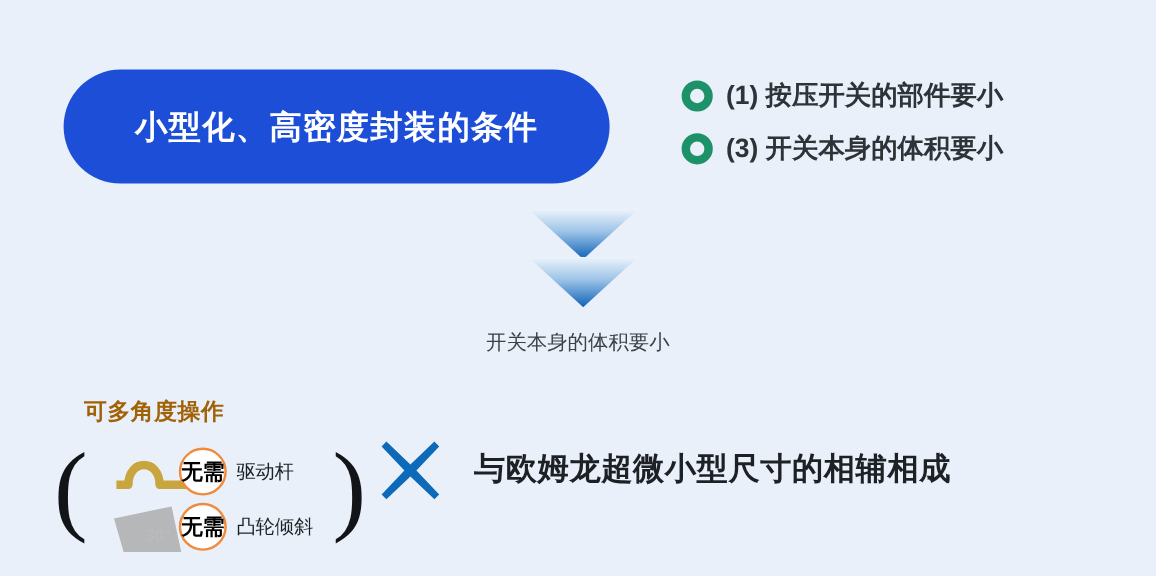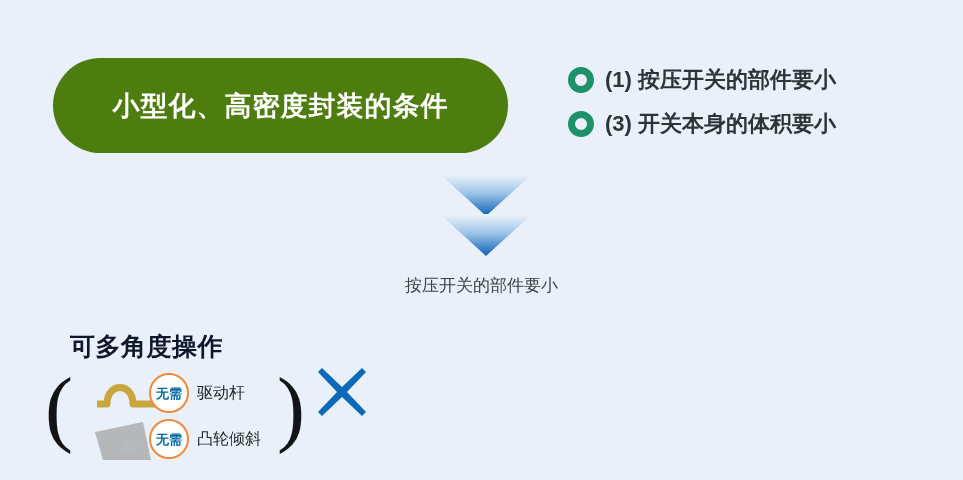--- a/index.html
+++ b/index.html
@@ -20,21 +20,21 @@
     height: 480px;
   }
 
   
   .pill {
     position: absolute;
     left: 53px;
     top: 58px;
     width: 455px;
     height: 95px;
-    background: #4d7c0f;
+    background: #1d4ed8;
     border-radius: 48px;
     display: flex;
     align-items: center;
     justify-content: center;
   }
   .pill-label {
     color: #ffffff;
     font-size: 27px;
     font-weight: bold;
     letter-spacing: 1px;
@@ -96,23 +96,23 @@
     position: absolute;
     left: 45px;
     top: 330px;
     width: 265px;
     height: 148px;
   }
   .left-title {
     position: absolute;
     left: 25px;
     top: 0;
-    font-size: 25px;
-    font-weight: bold;
-    color: #0f172a;
+    font-size: 19px;
+    font-weight: bold;
+    color: #a16207;
     letter-spacing: 0.5px;
     white-space: nowrap;
   }
   .paren {
     position: absolute;
     font-size: 84px;
     line-height: 84px;
     color: #121417;
     font-family: "Liberation Serif", "DejaVu Serif", serif;
     font-weight: 400;
@@ -145,23 +145,23 @@
     background: #ffffff;
     border: 2px solid #f08a3c;
     box-sizing: border-box;
     display: flex;
     align-items: center;
     justify-content: center;
     margin-left: -24px;
     flex: 0 0 auto;
   }
   .no-need-text {
-    font-size: 13px;
-    font-weight: bold;
-    color: #0369a1;
+    font-size: 18px;
+    font-weight: bold;
+    color: #000000;
     line-height: 1;
     white-space: nowrap;
   }
   .feature-label {
     margin-left: 8px;
     font-size: 16px;
     font-weight: normal;
     color: #1d2125;
     white-space: nowrap;
   }
@@ -234,21 +234,21 @@
         <linearGradient id="agrad2" x1="0" y1="0" x2="0" y2="1">
           <stop offset="0%" stop-color="#eef4fb"></stop>
           <stop offset="45%" stop-color="#9dc4e8"></stop>
           <stop offset="100%" stop-color="#0f63b6"></stop>
         </linearGradient>
       </defs>
       <polygon points="0,0 92,0 46,42" fill="url(#agrad2)"></polygon>
     </svg>
   </div>
 
-  <div class="mid-caption">按压开关的部件要小</div>
+  <div class="mid-caption">开关本身的体积要小</div>
 
   <div class="left-block">
     <div class="left-title">可多角度操作</div>
 
     <div class="paren paren-left">(</div>
     <div class="paren paren-right">)</div>
 
     <div class="feature-row feature-row-1">
       <span class="glyph-box">
         <svg width="78" height="42" viewBox="0 0 78 42" xmlns="http://www.w3.org/2000/svg">
@@ -274,14 +274,15 @@
       <span class="feature-label">凸轮倾斜</span>
     </div>
   </div>
 
   <div class="x-mark">
     <svg width="52" height="52" viewBox="0 0 52 52" xmlns="http://www.w3.org/2000/svg">
       <path d="M6 2 L26 21 L46 2 L50 6 L31 26 L50 46 L46 50 L26 31 L6 50 L2 46 L21 26 L2 6 Z" fill="#0d6ab8"></path>
     </svg>
   </div>
 
+  <div class="right-statement">与欧姆龙超微小型尺寸的相辅相成</div>
 
 </div>
 
 </body></html>

